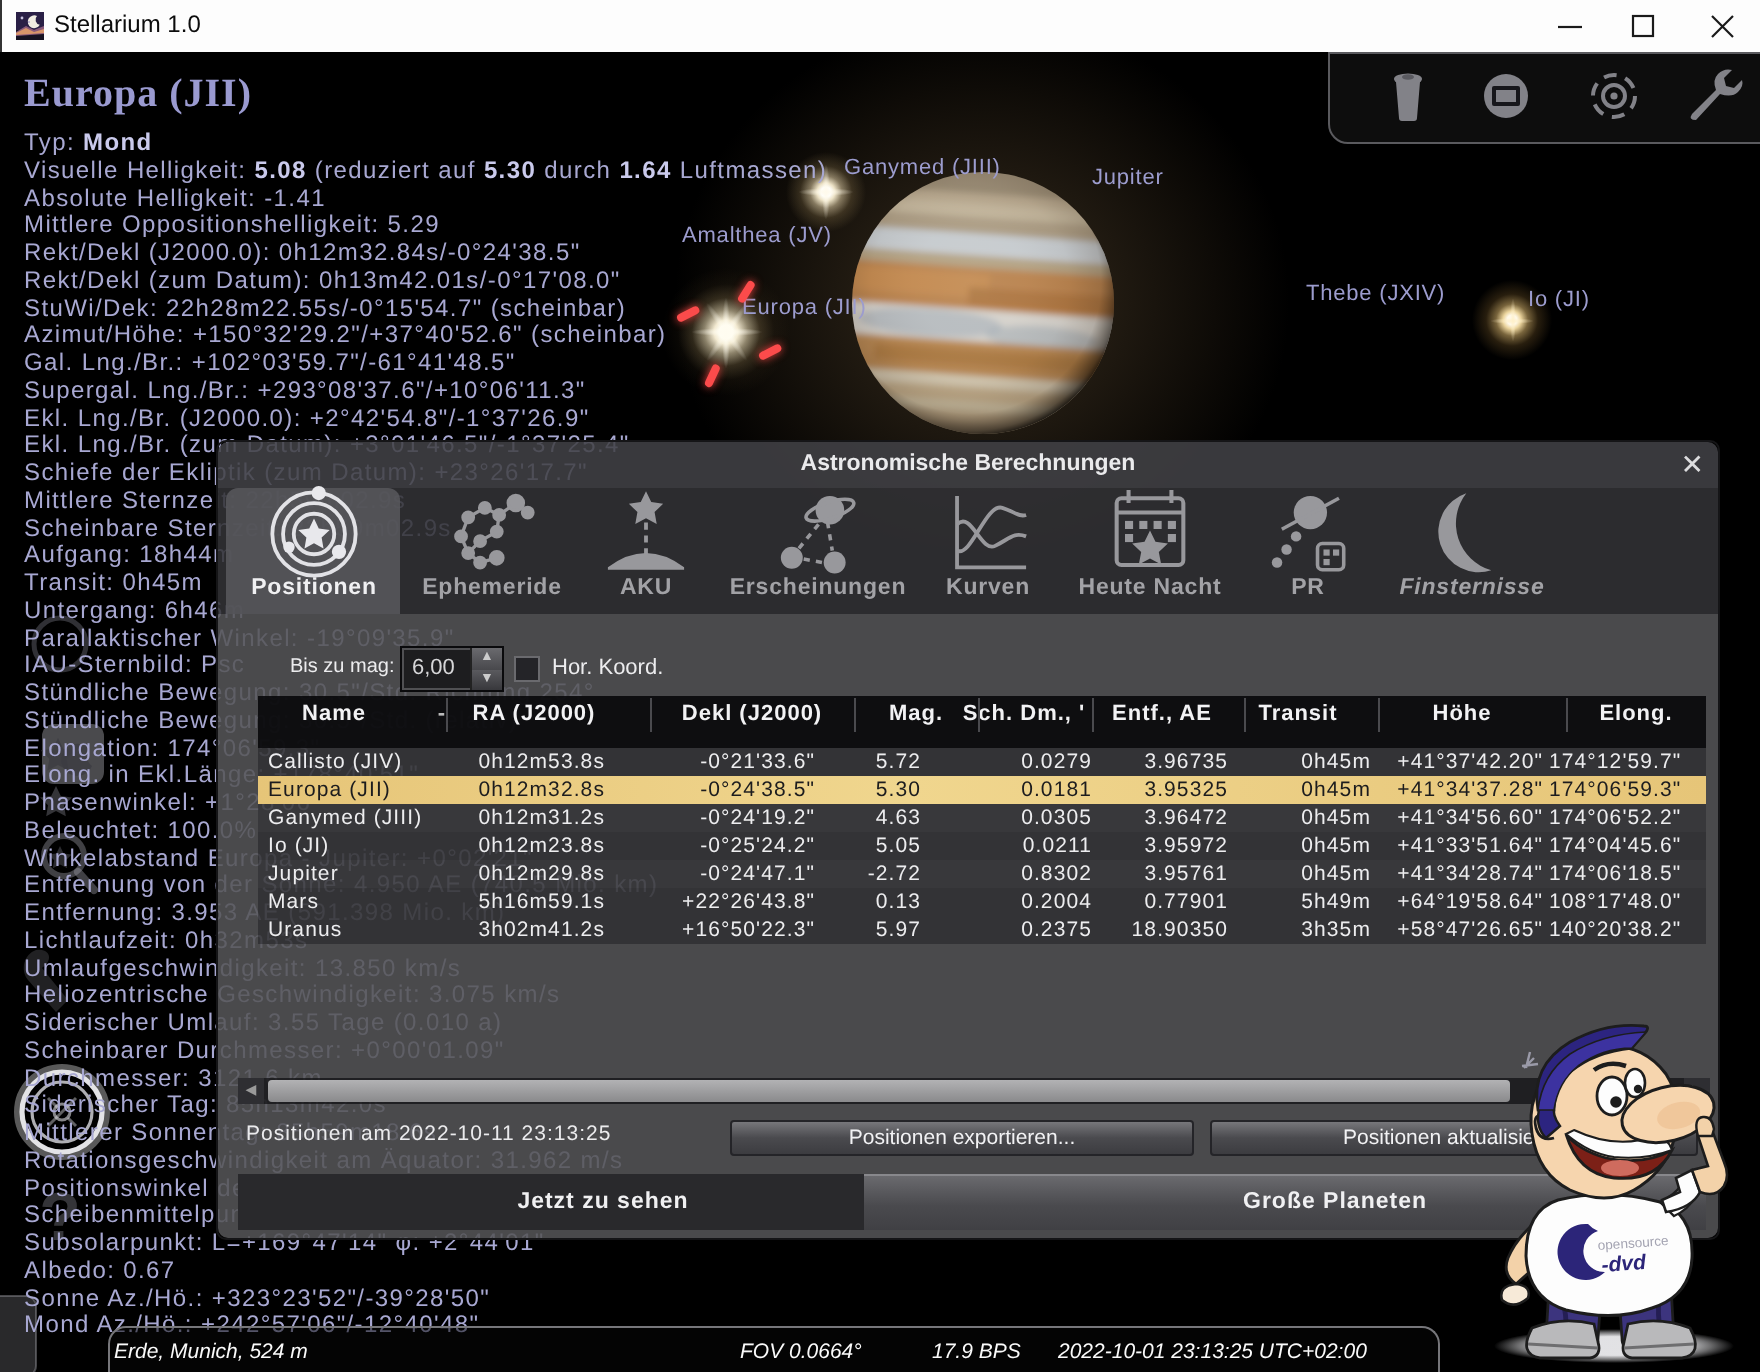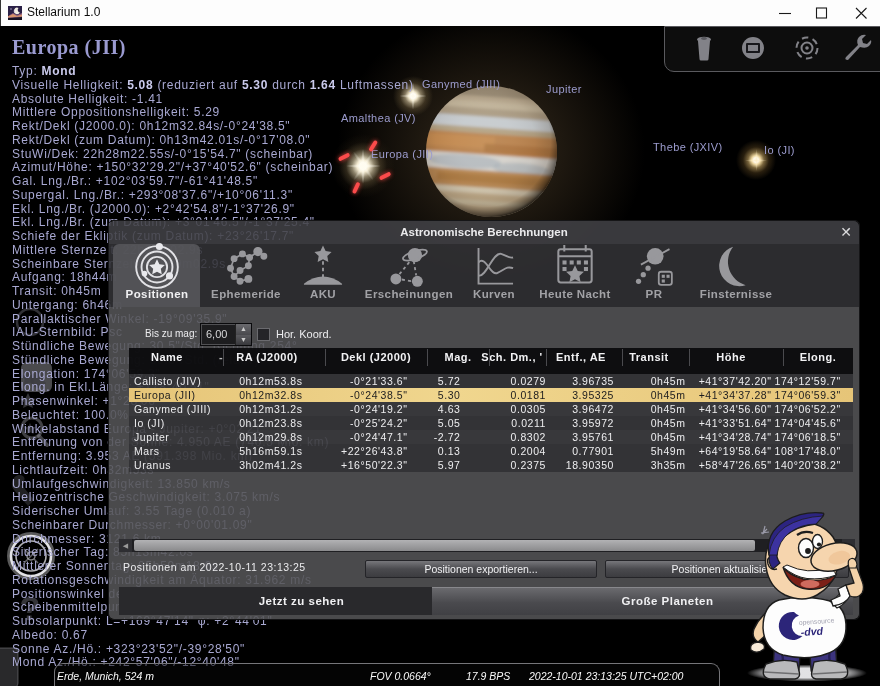--- a/index.html
+++ b/index.html
@@ -170,21 +170,21 @@
 .tabl{position:absolute;top:67px;width:130px;margin-left:-65px;text-align:center;font-weight:bold;font-size:11.5px;color:#a2a2a6;letter-spacing:0.4px;}
 .tabi{position:absolute;top:21px;margin-left:-25px;}
 </style>
 <div class="tabl" style="left:48px;color:#f0f0f2;">Positionen</div>
 <div class="tabl" style="left:137px;">Ephemeride</div>
 <div class="tabl" style="left:214px;">AKU</div>
 <div class="tabl" style="left:300px;">Erscheinungen</div>
 <div class="tabl" style="left:385px;">Kurven</div>
 <div class="tabl" style="left:466px;">Heute Nacht</div>
 <div class="tabl" style="left:545px;">PR</div>
-<div class="tabl" style="left:627px;">Finsternisse</div>
+<div class="tabl" style="left:627px;font-style:italic;">Finsternisse</div>
 <svg class="tabi" style="left:48px;" width="50" height="50" viewBox="0 0 42 42">
 <g stroke="#e2e2e6" fill="none" stroke-width="1.6">
 <circle cx="21" cy="21" r="8.5"></circle>
         <circle cx="21" cy="21" r="13"></circle>
         <circle cx="21" cy="21" r="17.5"></circle>
 </g>
 <path d="M21 14.5 l2 4.2 4.6.6-3.4 3.2.8 4.6-4-2.2-4 2.2.8-4.6-3.4-3.2 4.6-.6z" fill="#e8e8ec"></path>
 <circle cx="10.5" cy="26.5" r="2.4" fill="#e8e8ec"></circle>
       <circle cx="31.5" cy="28.5" r="3" fill="#e8e8ec"></circle>
       <circle cx="23" cy="3.8" r="3" fill="#e8e8ec"></circle>

